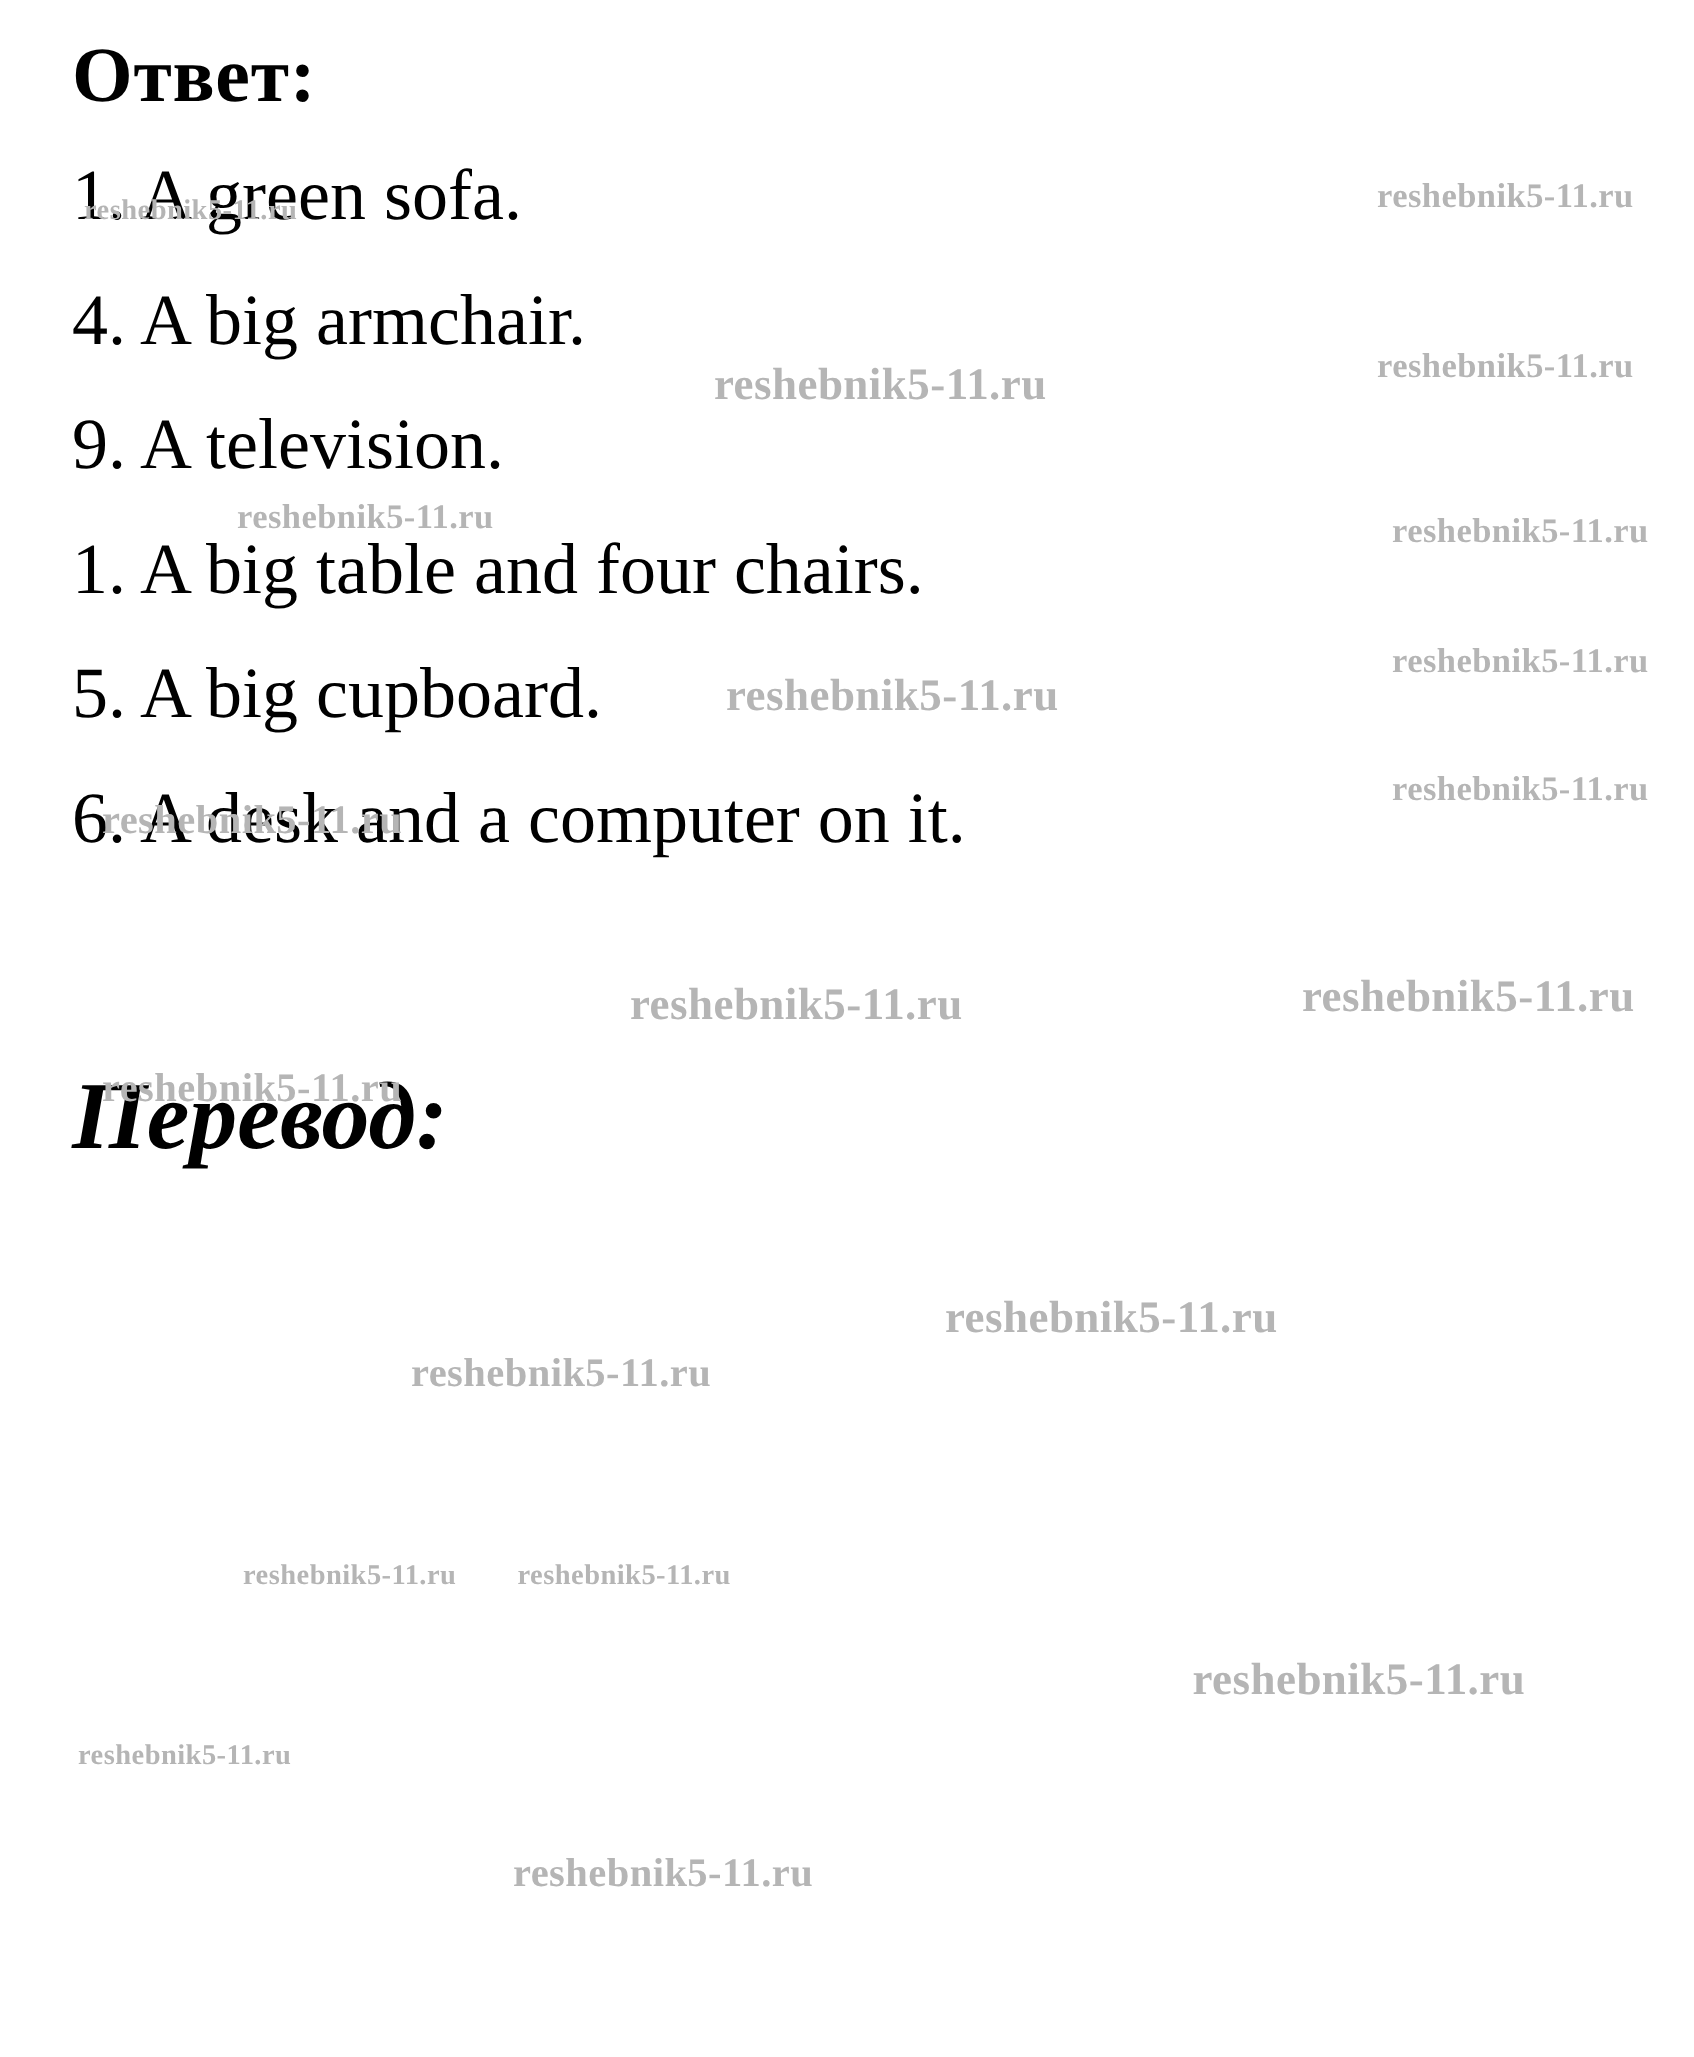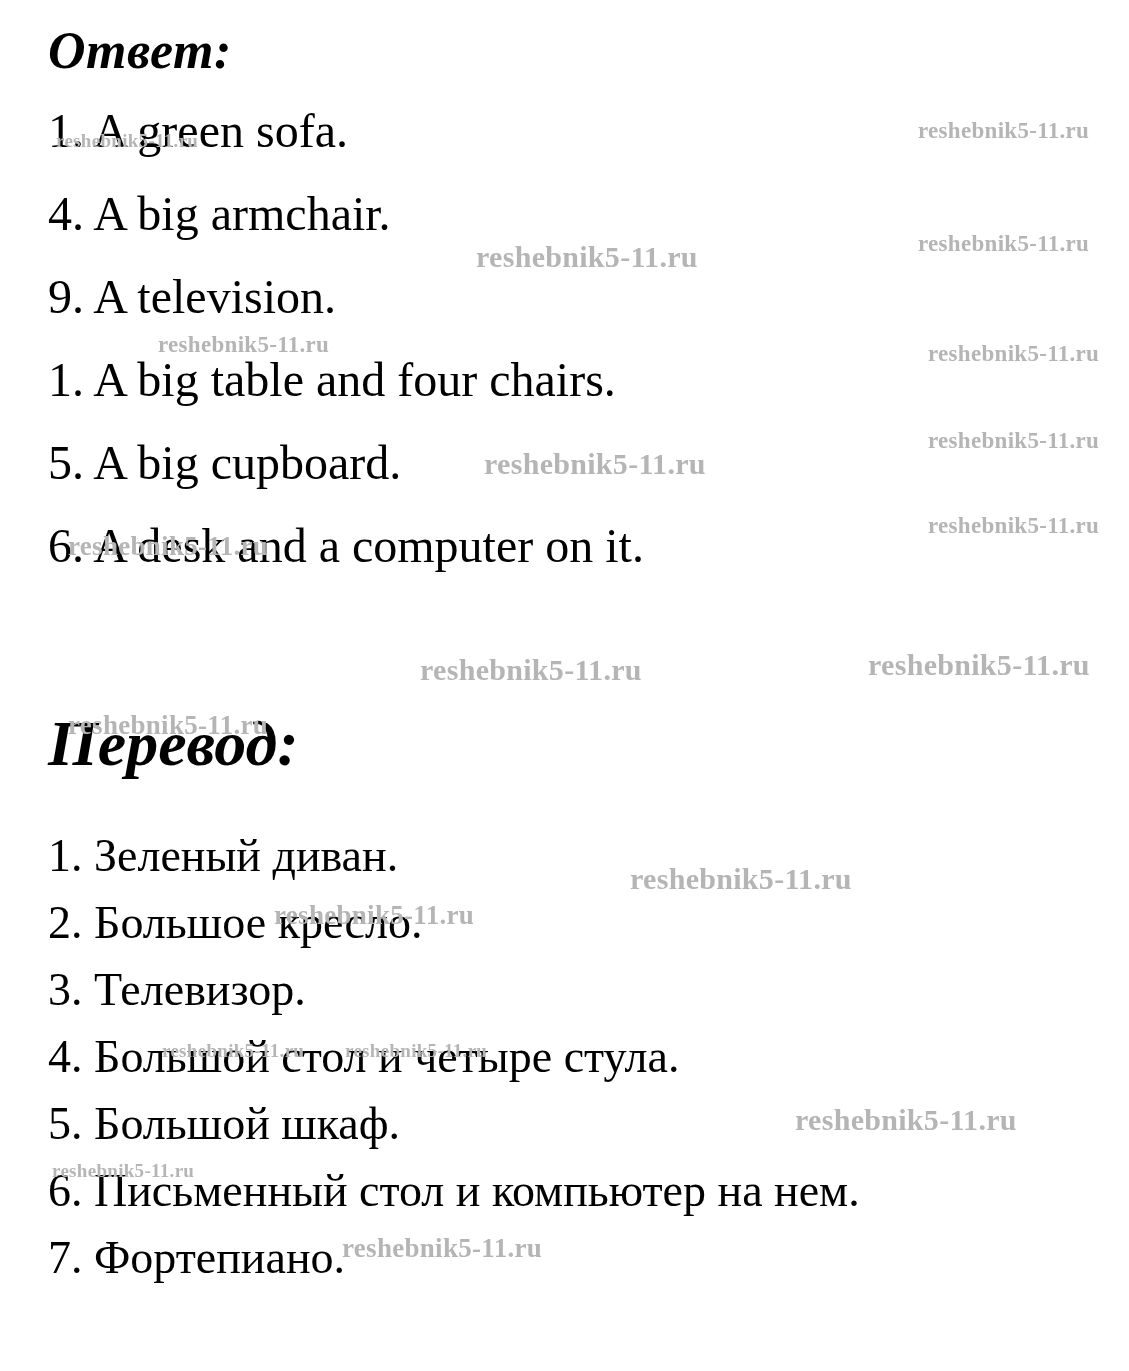--- a/index.html
+++ b/index.html
@@ -23,21 +23,20 @@
 
   .content {
     position: absolute;
     left: 48px;
     top: 22px;
     width: 1040px;
   }
 
   .section-heading {
     font-family: "Liberation Serif", serif;
-    font-style: italic;
     font-weight: bold;
     font-size: 52px;
     line-height: 1.1;
     letter-spacing: 0.5px;
     margin: 0 0 18px 0;
   }
 
   .answer-list,
   .translation-list {
     margin: 0;
@@ -110,29 +109,20 @@
         <li>1. A big table and four chairs.</li>
         <li>5. A big cupboard.</li>
         <li>6. A desk and a computer on it.</li>
       </ul>
     </div>
 
     <div class="spacer-between"></div>
 
     <div class="translation-block">
       <h2 class="translation-heading">Перевод:</h2>
-      <ul class="translation-list">
-        <li>1. Зеленый диван.</li>
-        <li>2. Большое кресло.</li>
-        <li>3. Телевизор.</li>
-        <li>4. Большой стол и четыре стула.</li>
-        <li>5. Большой шкаф.</li>
-        <li>6. Письменный стол и компьютер на нем.</li>
-        <li>7. Фортепиано.</li>
-      </ul>
     </div>
 
   </div>
 
   <div id="watermark-layer">
       <div class="wm small" style="left: 56px; top: 130px; color: rgb(181, 181, 181);">reshebnik5-11.ru</div>
       <div class="wm med" style="left: 918px; top: 118px; color: rgb(181, 181, 181);">reshebnik5-11.ru</div>
       <div class="wm xlarge" style="left: 476px; top: 240px; color: rgb(181, 181, 181);">reshebnik5-11.ru</div>
       <div class="wm med" style="left: 918px; top: 231px; color: rgb(181, 181, 181);">reshebnik5-11.ru</div>
       <div class="wm med" style="left: 158px; top: 332px; color: rgb(181, 181, 181);">reshebnik5-11.ru</div>

